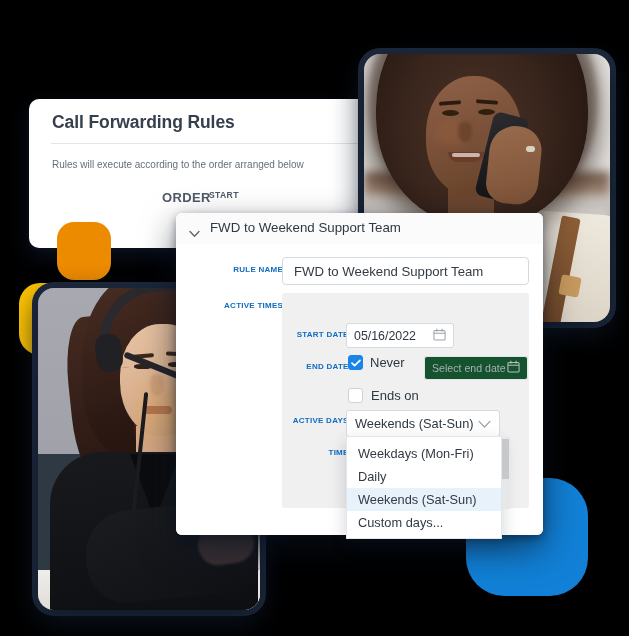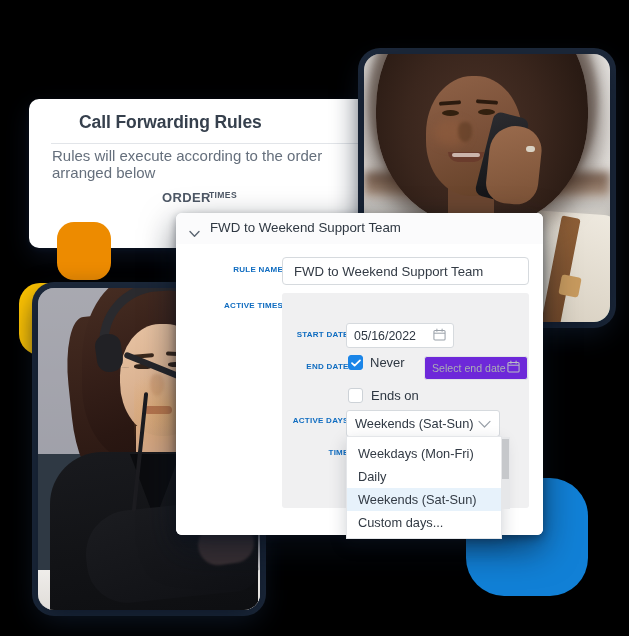--- a/index.html
+++ b/index.html
@@ -62,32 +62,31 @@
     overflow: hidden;
     z-index: 3;
   }
   .rules-title {
     position: absolute;
     left: 23px; top: 13px;
     font-size: 17.5px;
     font-weight: bold;
     color: #36404D;
     letter-spacing: -0.1px;
-    margin-left: 27px;
   }
   .rules-divider {
     position: absolute;
     left: 22px; top: 44px;
     width: 310px; height: 1px;
     background: #E2E5E9;
   }
   .rules-sub {
     position: absolute;
-    left: 23px; top: 48px;
-    font-size: 15px;
+    left: 23px; top: 60px;
+    font-size: 10px;
     color: #656F7C;
   }
   .rules-head-order {
     position: absolute;
     left: 133px; top: 91px;
     font-size: 13px;
     font-weight: bold;
     color: #4E5866;
     letter-spacing: 0.35px;
   }
@@ -413,21 +412,21 @@
     color: #2E3742;
     flex: 1;
   }
   .field-endpick {
     position: absolute;
     left: 248px; top: 112px;
     width: 104px; height: 24px;
     box-sizing: border-box;
     border: 1px solid #E2E4E7;
     border-radius: 3px;
-    background: #6d28d9;
+    background: #14532d;
     display: flex;
     align-items: center;
     padding: 0 7px;
   }
   .field-endpick .dval {
     font-size: 10.6px;
     color: #A9AEB4;
     flex: 1;
   }
   .cal-ico { color: #9AA1A9; flex: 0 0 auto; }
@@ -508,21 +507,21 @@
 </head>
 <body>
 
 <div class="stage">
 
   <div class="rules-card">
     <div class="rules-title">Call Forwarding Rules</div>
     <div class="rules-divider"></div>
     <div class="rules-sub">Rules will execute according to the order arranged below</div>
     <div class="rules-head-order">ORDER</div>
-    <div class="rules-head-rules">TIMES</div>
+    <div class="rules-head-rules">START</div>
     <div class="rules-order-num">1</div>
   </div>
 
   <div class="deco deco-orange"></div>
   <div class="deco deco-yellow"></div>
   <div class="deco deco-blue"></div>
 
   <div class="photo photo-phone">
     <div class="ph-layer pp-sky"></div>
     <div class="ph-layer pp-blurband1"></div>

